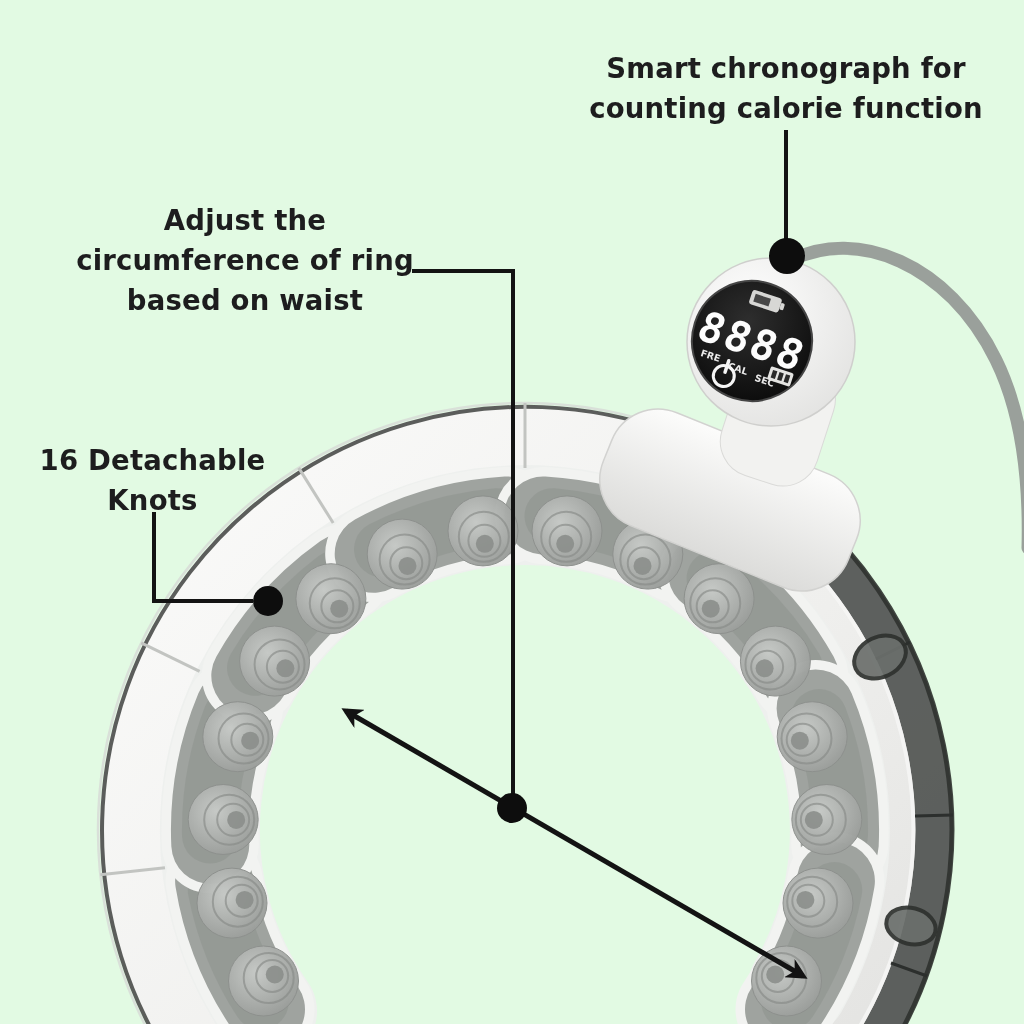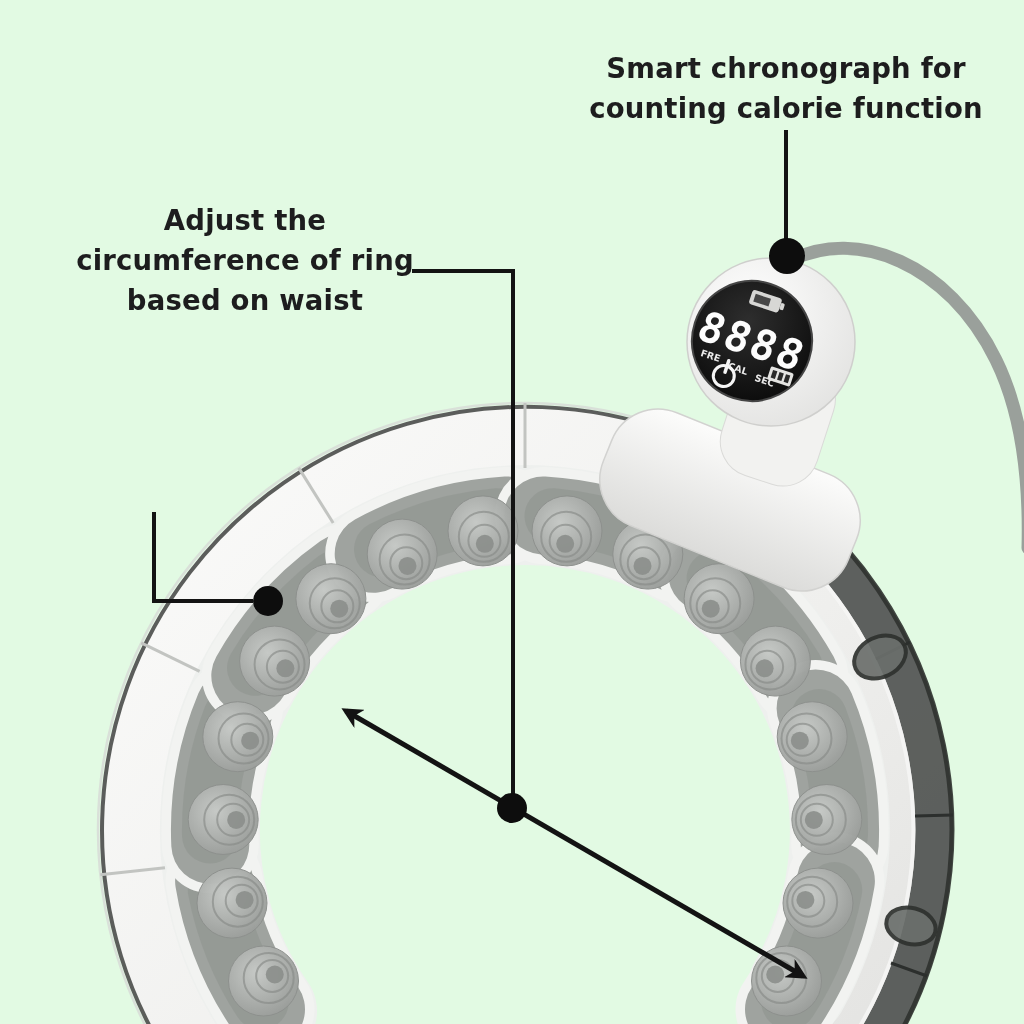--- a/index.html
+++ b/index.html
@@ -267,14 +267,18 @@
     <div>Adjust the</div>
     <div>circumference of ring</div>
     <div>based on waist</div>
   </div>
 
   <div id="ann-chronograph" class="ann">
     <div>Smart chronograph for</div>
     <div>counting calorie function</div>
   </div>
 
+  <div id="ann-knots" class="ann">
+    <div>16 Detachable</div>
+    <div>Knots</div>
+  </div>
 
 </div>
 
 </body></html>

